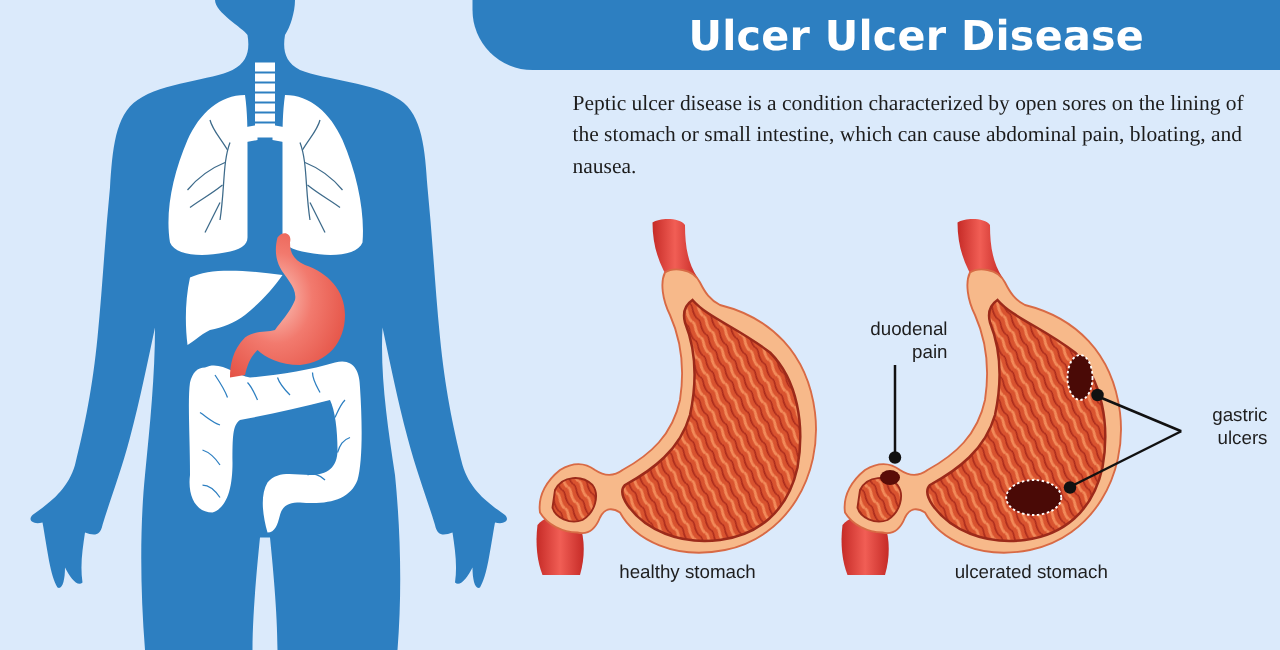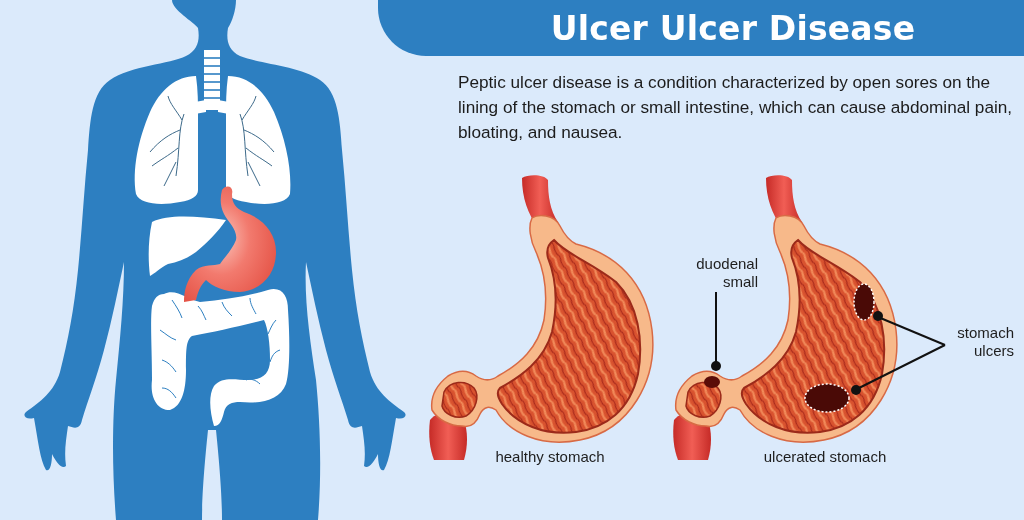--- a/index.html
+++ b/index.html
@@ -16,21 +16,21 @@
     display: flex; align-items: center; justify-content: center;
   }
   .banner h1 {
     margin: 0; padding-left: 50px;
     color: #ffffff; font-size: 33px; font-weight: bold; letter-spacing: 0.2px;
     font-family: "DejaVu Sans", sans-serif;
   }
   .desc {
     position: absolute; left: 458px; top: 70px; width: 560px;
     color: #1c1c1c; font-size: 17.2px; line-height: 25px;
-    font-family: Liberation Sans, sans-serif;
+    font-family: Liberation Serif, serif;
   }
   .body-figure { position: absolute; left: 0; top: 0; }
   .stomach { position: absolute; }
   .label {
     position: absolute; color: #1e1e1e; font-size: 15px;
     font-family: "Liberation Sans", sans-serif; text-align: right; line-height: 18px;
   }
   .overlay { position: absolute; left: 0; top: 0; pointer-events: none; }
 </style>
 </head>
@@ -211,18 +211,18 @@
   <line x1="716" y1="292" x2="716" y2="364" stroke="#111" stroke-width="2"></line>
   <circle cx="716" cy="366" r="5" fill="#111"></circle>
   <line x1="878" y1="317" x2="945" y2="345" stroke="#111" stroke-width="2"></line>
   <line x1="857" y1="389" x2="945" y2="345" stroke="#111" stroke-width="2"></line>
   <circle cx="878" cy="316" r="5" fill="#111"></circle>
   <circle cx="856" cy="390" r="5" fill="#111"></circle>
 </svg>
 
 <div class="label" style="left:678px; top:255px; width:80px;">
   <div>duodenal</div>
-  <div>small</div>
+  <div>pain</div>
 </div>
 <div class="label" style="left:944px; top:324px; width:70px;">
-  <div>stomach</div>
+  <div>gastric</div>
   <div>ulcers</div>
 </div>
 
 </body></html>

